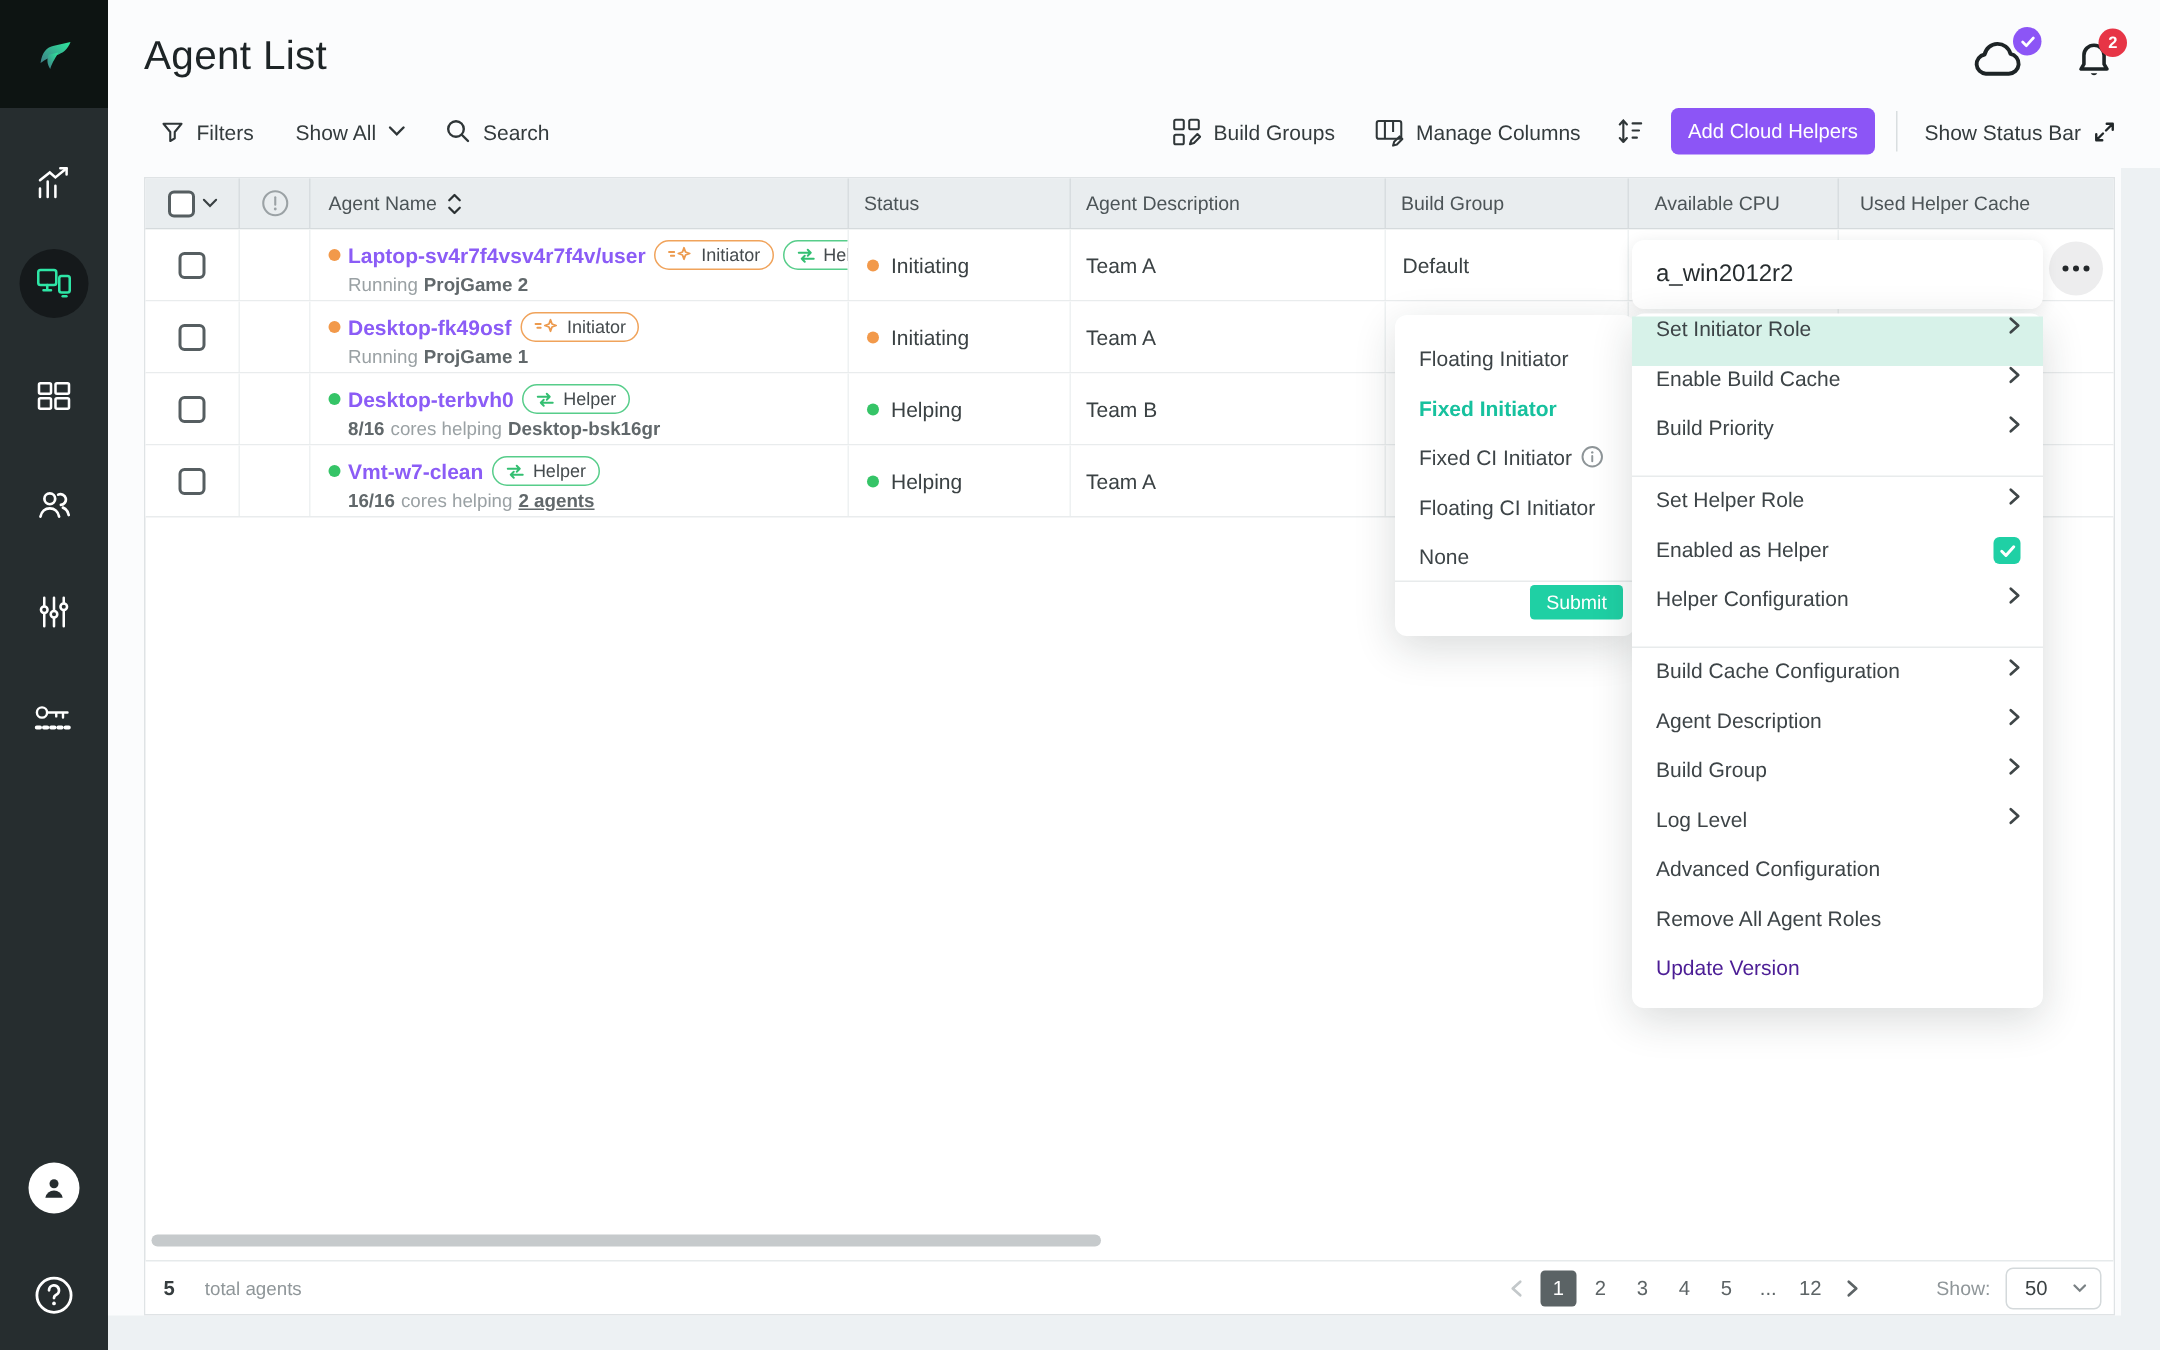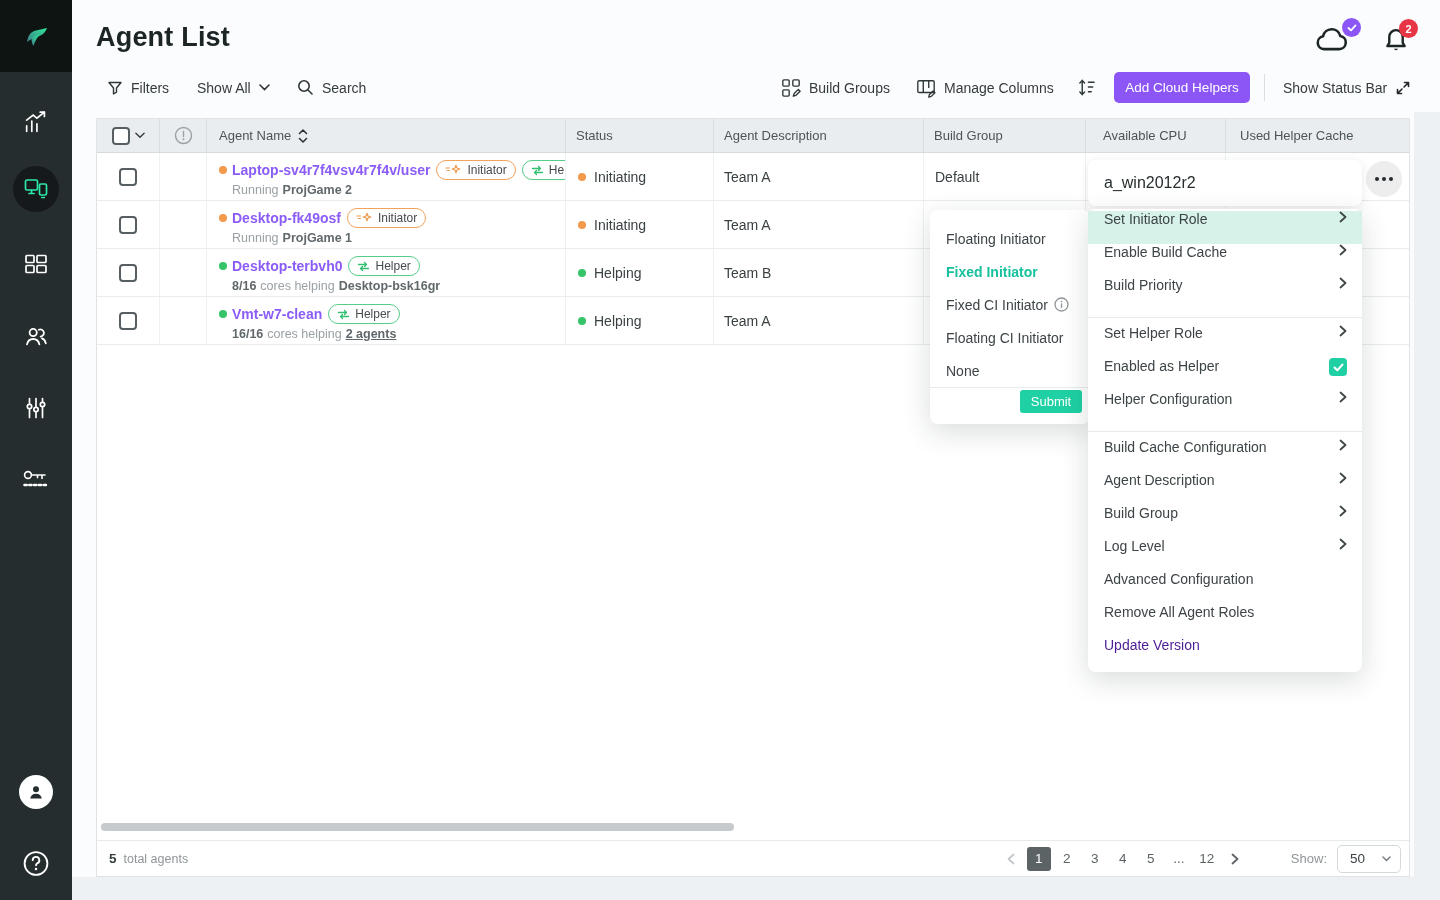--- a/index.html
+++ b/index.html
@@ -11,21 +11,21 @@
   .sidebar{position:absolute;left:0;top:0;width:72px;height:900px;background:#262d2f;z-index:10}
   .logo-box{height:72px;background:#0d1412;display:flex;align-items:center;justify-content:center}
   .side-ic{position:absolute;left:50%;transform:translateX(-50%);cursor:pointer}
   .active-circle{position:absolute;left:13px;top:166px;width:46px;height:46px;border-radius:50%;background:#15191b;display:flex;align-items:center;justify-content:center}
   .avatar-circle{position:absolute;left:19px;top:775px;width:34px;height:34px;border-radius:50%;background:#fff;display:flex;align-items:center;justify-content:center}
 
   
   .topband{position:absolute;left:72px;top:0;width:1368px;height:112px;background:#fbfcfd}
   .right-strip{position:absolute;left:1414px;top:112px;width:26px;height:788px;background:#edf1f3}
   .bottom-strip{position:absolute;left:72px;top:877px;width:1368px;height:23px;background:#edf1f3}
-  .page-title{position:absolute;left:96px;top:22px;font-size:27px;font-weight:700;color:#1d2426;letter-spacing:.2px}
+  .page-title{position:absolute;left:96px;top:22px;font-size:27px;font-weight:400;color:#1d2426;letter-spacing:.2px}
 
   .cloud-wrap{position:absolute;left:1313px;top:26px;width:42px;height:30px;cursor:pointer}
   .cloud-badge{position:absolute;right:-6px;top:-8px;width:19px;height:19px;border-radius:50%;background:#8c55f6;display:flex;align-items:center;justify-content:center}
   .bell-wrap{position:absolute;left:1384px;top:26px;width:26px;height:28px;cursor:pointer}
   .bell-badge{position:absolute;right:-8px;top:-7px;width:19px;height:19px;border-radius:50%;background:#e73546;color:#fff;font-size:11px;font-weight:700;display:flex;align-items:center;justify-content:center}
 
   
   .toolbar-item{position:absolute;top:72px;height:31px;display:flex;align-items:center;gap:8px;font-size:14px;color:#343b3d;cursor:pointer;white-space:nowrap}
   .primary-btn{position:absolute;left:1114px;top:72px;width:136px;height:31px;background:#8c55f6;border:none;border-radius:5px;color:#fff;font-size:13.5px;font-family:inherit;display:flex;align-items:center;justify-content:center;cursor:pointer}
   .tb-divider{position:absolute;left:1264px;top:74px;width:1px;height:27px;background:#d9dee0}
@@ -54,21 +54,21 @@
   .subline{margin-top:3px;font-size:12.5px;color:#9aa1a4}
   .subline .strong{color:#61686b;font-weight:700}
   .subline .link{color:#61686b;font-weight:700;text-decoration:underline;cursor:pointer}
   .subline span{margin-right:4px}
   .statuscell{padding-left:12px;gap:8px}
 
   .hscroll{position:absolute;left:4px;top:704px;width:633px;height:8px;border-radius:4px;background:#c6cacc;cursor:pointer}
 
   .tfoot{position:absolute;left:0;bottom:0;width:100%;height:36px;border-top:1px solid #e6eaeb;background:#fff;display:flex;align-items:center;padding:0 8px 0 12px}
   .total{font-size:13.5px;font-weight:700;color:#363d3f}
-  .total-label{font-size:12.5px;color:#8f9699;margin-left:7px}
+  .total-label{font-size:12.5px;color:#8f9699;margin-left:20px}
   .pager{margin-left:auto;display:flex;align-items:center}
   .pg-btn{width:24px;height:24px;display:flex;align-items:center;justify-content:center;margin:0 2px;font-size:13.5px;color:#5d6466;border-radius:3px;cursor:pointer}
   .pg-active{background:#5b6365;color:#fff}
   .show-label{font-size:13px;color:#8f9699;margin:0 10px 0 42px}
   .page-size{width:64px;height:28px;border:1px solid #d4d9db;border-radius:5px;background:#fff;display:flex;align-items:center;justify-content:space-between;padding:0 9px 0 12px;font-size:13.5px;color:#3a4143;cursor:pointer}
 
   
   .ellipsis-btn{position:absolute;left:1366px;top:161px;width:36px;height:36px;border-radius:50%;background:#ededee;display:flex;align-items:center;justify-content:center;gap:3px;cursor:pointer;z-index:4}
   .ellipsis-btn i{width:4px;height:4px;border-radius:50%;background:#25292b}
   .menu-title{position:absolute;left:1088px;top:160px;width:274px;height:46px;background:#fff;border-radius:8px;box-shadow:0 2px 10px rgba(25,35,35,.10);display:flex;align-items:center;padding-left:16px;font-size:16px;color:#272d2f;z-index:6}

